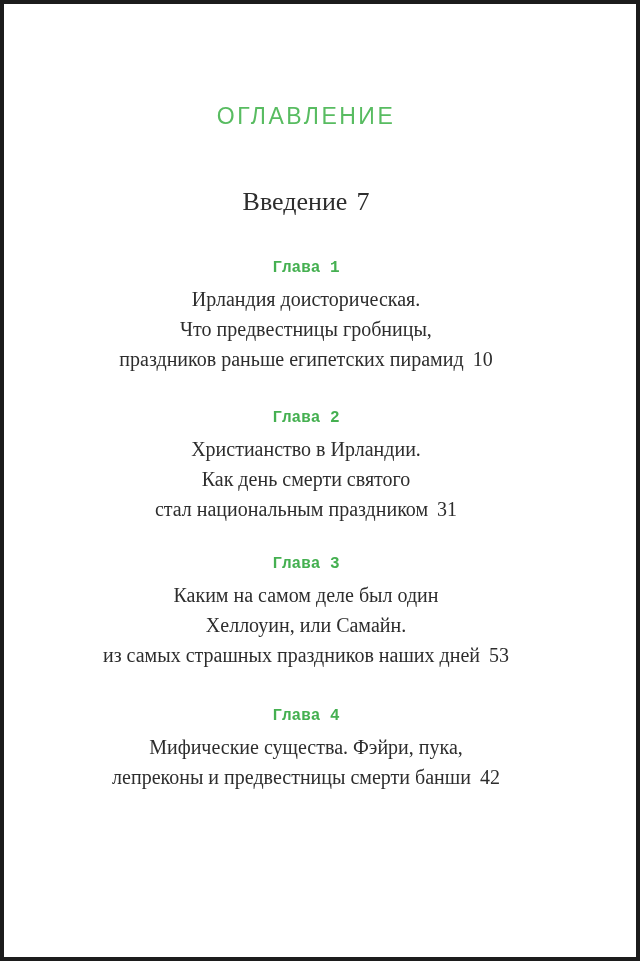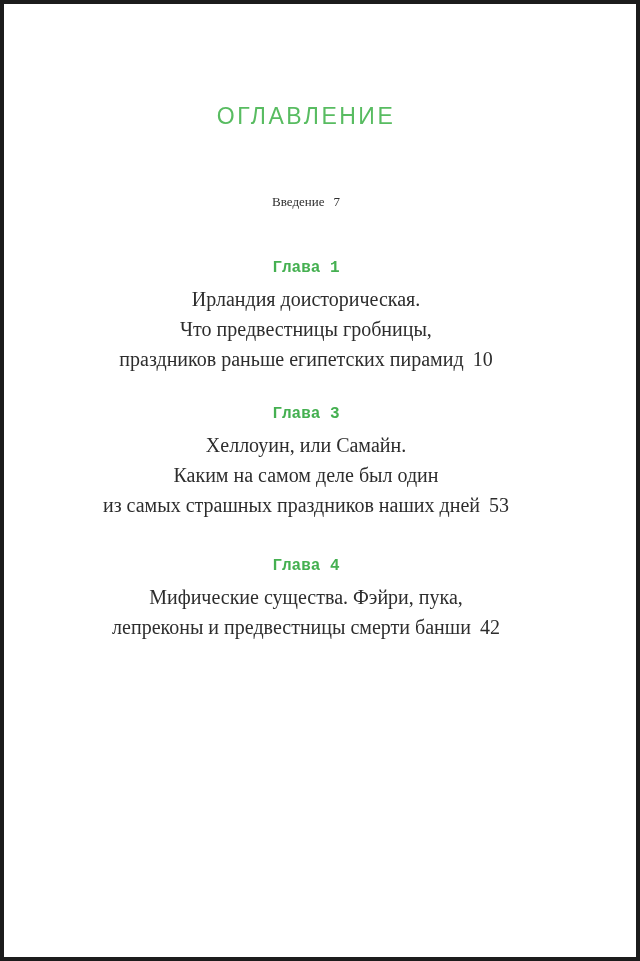--- a/index.html
+++ b/index.html
@@ -26,21 +26,21 @@
     text-align:center;
   }
   .toc-title{
     font-family:"Liberation Sans",sans-serif;
     font-size:23px;font-weight:400;letter-spacing:2.5px;
     color:var(--title-green);
     margin:90px 0 0;line-height:28px;
   }
   .intro-entry{
     margin-top:58px;
-    font-size:13px;line-height:28px;
+    font-size:26px;line-height:28px;
   }
   .chapter{margin-top:34px}
   .chapter.c1{margin-top:42px}
   .chapter.c3{margin-top:30px}
   .chapter.c4{margin-top:36px}
   .chapter-label{
     font-family:Liberation Mono, monospace;
     font-weight:700;font-size:16px;line-height:20px;
     color:var(--label-green);
     margin-bottom:6px;
@@ -65,25 +65,33 @@
 
   <div class="chapter c1">
     <div class="chapter-label">Глава 1</div>
     <div class="chapter-line">Ирландия доисторическая.</div>
     <div class="chapter-line">Что предвестницы гробницы,</div>
     <div class="chapter-line">
       <span>праздников раньше египетских пирамид</span><span class="page-number">10</span>
     </div>
   </div>
 
+  <div class="chapter c2">
+    <div class="chapter-label">Глава 2</div>
+    <div class="chapter-line">Христианство в Ирландии.</div>
+    <div class="chapter-line">Как день смерти святого</div>
+    <div class="chapter-line">
+      <span>стал национальным праздником</span><span class="page-number">31</span>
+    </div>
+  </div>
 
   <div class="chapter c3">
     <div class="chapter-label">Глава 3</div>
+    <div class="chapter-line">Каким на самом деле был один</div>
     <div class="chapter-line">Хеллоуин, или Самайн.</div>
-    <div class="chapter-line">Каким на самом деле был один</div>
     <div class="chapter-line">
       <span>из самых страшных праздников наших дней</span><span class="page-number">53</span>
     </div>
   </div>
 
   <div class="chapter c4">
     <div class="chapter-label">Глава 4</div>
     <div class="chapter-line">Мифические существа. Фэйри, пука,</div>
     <div class="chapter-line">
       <span>лепреконы и предвестницы смерти банши</span><span class="page-number">42</span>

